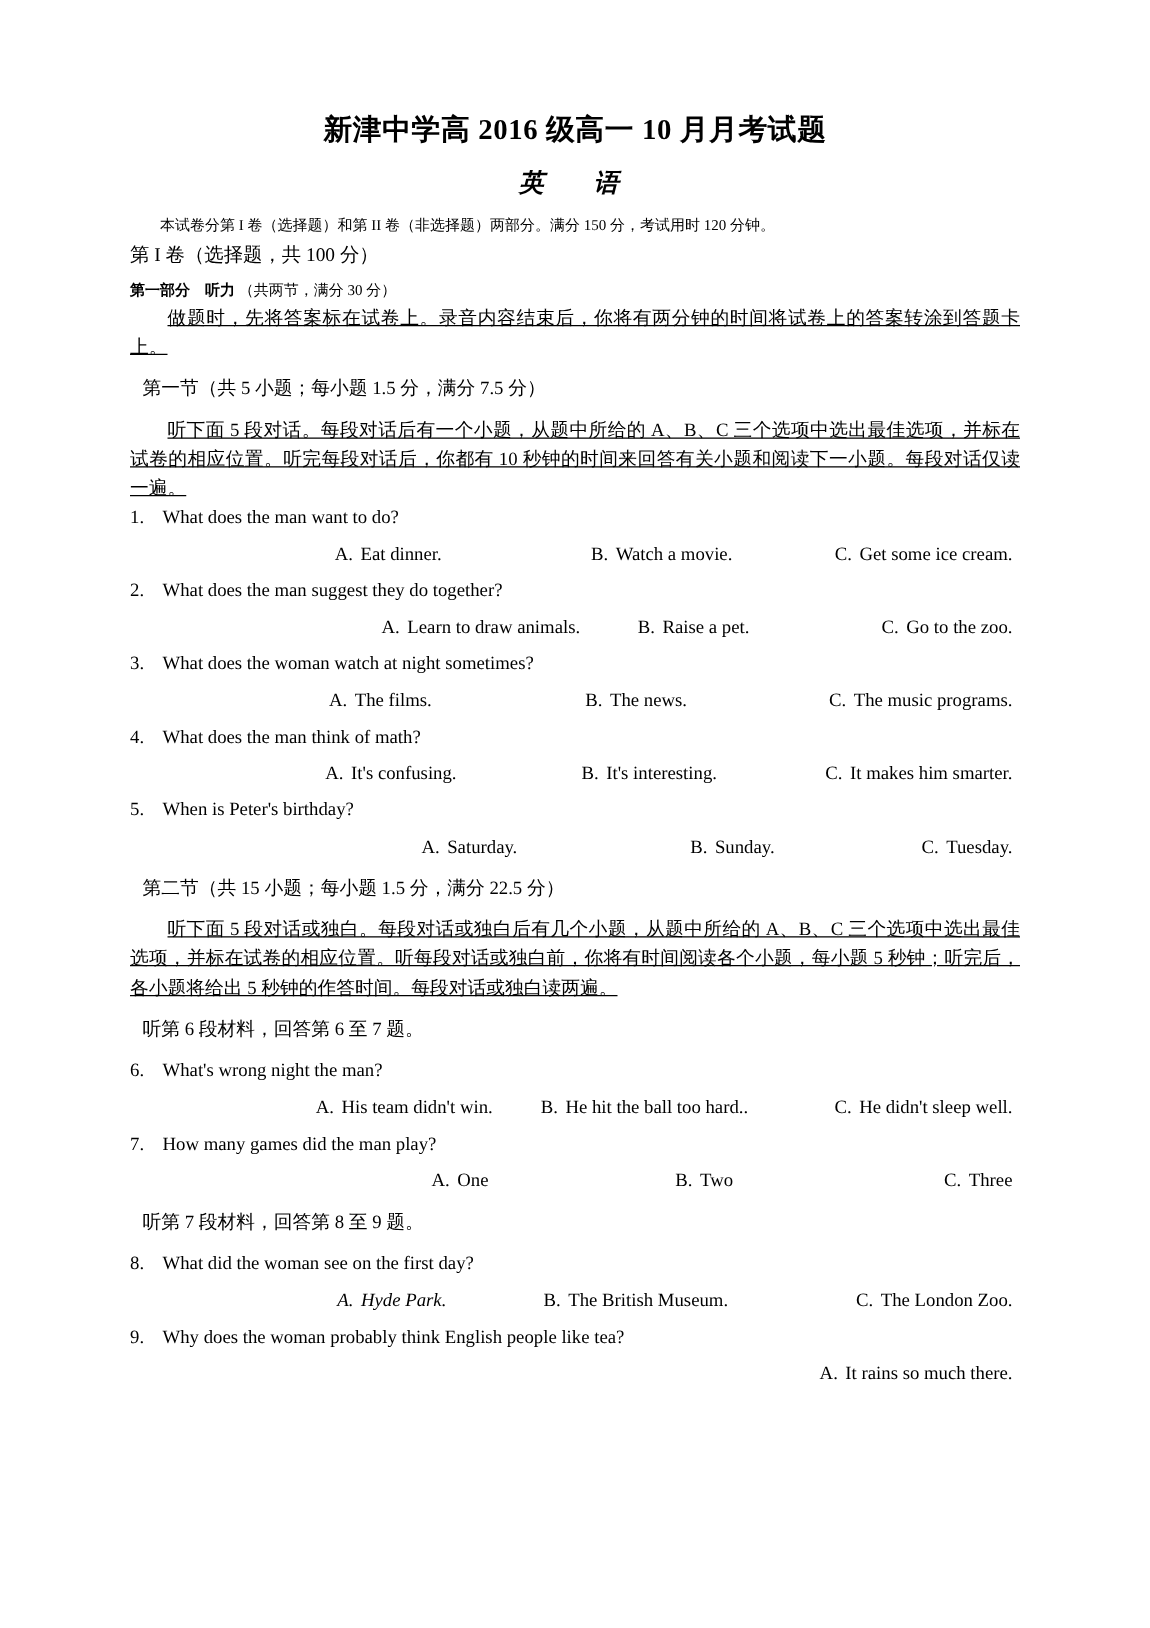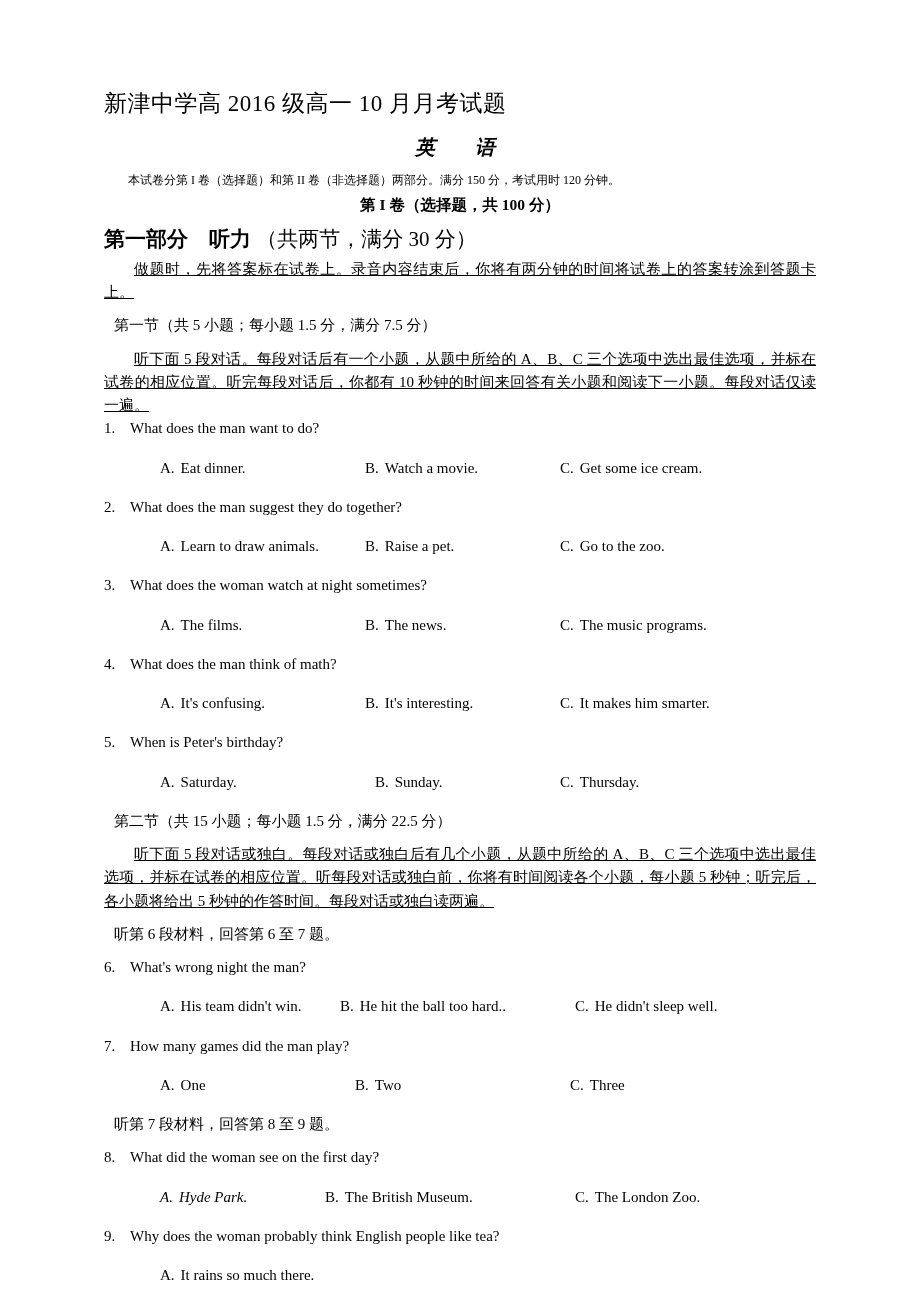--- a/index.html
+++ b/index.html
@@ -16,48 +16,48 @@
     line-height: 1.55;
   }
   .page {
     width: 920px;
     height: 1302px;
     box-sizing: border-box;
     padding: 86px 104px 40px 104px;
     position: relative;
   }
   .doc-title {
-    text-align: left;
+    text-align: center;
     font-size: 23px;
-    font-weight: normal;
+    font-weight: bold;
     letter-spacing: 0.5px;
     margin: 0 0 10px 0;
   }
   .subject-title {
     text-align: center;
     font-size: 20px;
     font-weight: bold;
     letter-spacing: 10px;
     margin: 0 0 8px 0;
     font-style: italic;
   }
   .intro-line {
     font-size: 12px;
     margin: 0 0 4px 0;
     text-align: justify;
     text-indent: 2em;
   }
   .section-center {
-    text-align: center;
-    font-weight: bold;
+    text-align: left;
+    font-weight: normal;
     font-size: 15.5px;
     margin: 2px 0 6px 0;
   }
   .part-head {
-    font-size: 21px;
+    font-size: 12px;
     margin: 0 0 2px 0;
   }
   .part-head .bold {
     font-weight: bold;
   }
   .para {
     text-indent: 2em;
     text-align: justify;
     margin: 0 0 0 0;
     text-decoration: underline;
@@ -75,21 +75,22 @@
     width: 26px;
     flex: 0 0 26px;
     text-align: left;
   }
   .q-text {
     flex: 1 1 auto;
   }
   .opts {
     display: flex;
     padding-left: 40px;
-    margin: 16px;
+    margin: 6px;
+    justify-content: flex-end;
   }
   .opt {
     white-space: nowrap;
   }
   .opt-label {
     margin-right: 6px;
   }
   
   .w1 .opt:nth-child(1) { width: 205px; }
   .w1 .opt:nth-child(2) { width: 195px; }
@@ -181,21 +182,21 @@
     <span class="opt"><span class="opt-label">C.</span><span>It makes him smarter.</span></span>
   </div>
 
   <div class="q-row">
     <span class="q-num">5.</span>
     <span class="q-text">When is Peter's birthday?</span>
   </div>
   <div class="opts w5">
     <span class="opt"><span class="opt-label">A.</span><span>Saturday.</span></span>
     <span class="opt"><span class="opt-label">B.</span><span>Sunday.</span></span>
-    <span class="opt"><span class="opt-label">C.</span><span>Thursday.</span></span>
+    <span class="opt"><span class="opt-label">C.</span><span>Tuesday.</span></span>
   </div>
 
   <p class="para-flush">第二节（共 15 小题；每小题 1.5 分，满分 22.5 分）</p>
 
   <p class="para">听下面 5 段对话或独白。每段对话或独白后有几个小题，从题中所给的 A、B、C 三个选项中选出最佳选项，并标在试卷的相应位置。听每段对话或独白前，你将有时间阅读各个小题，每小题 5 秒钟；听完后，各小题将给出 5 秒钟的作答时间。每段对话或独白读两遍。</p>
 
   <p class="para-flush">听第 6 段材料，回答第 6 至 7 题。</p>
 
   <div class="q-row">
     <span class="q-num">6.</span>

